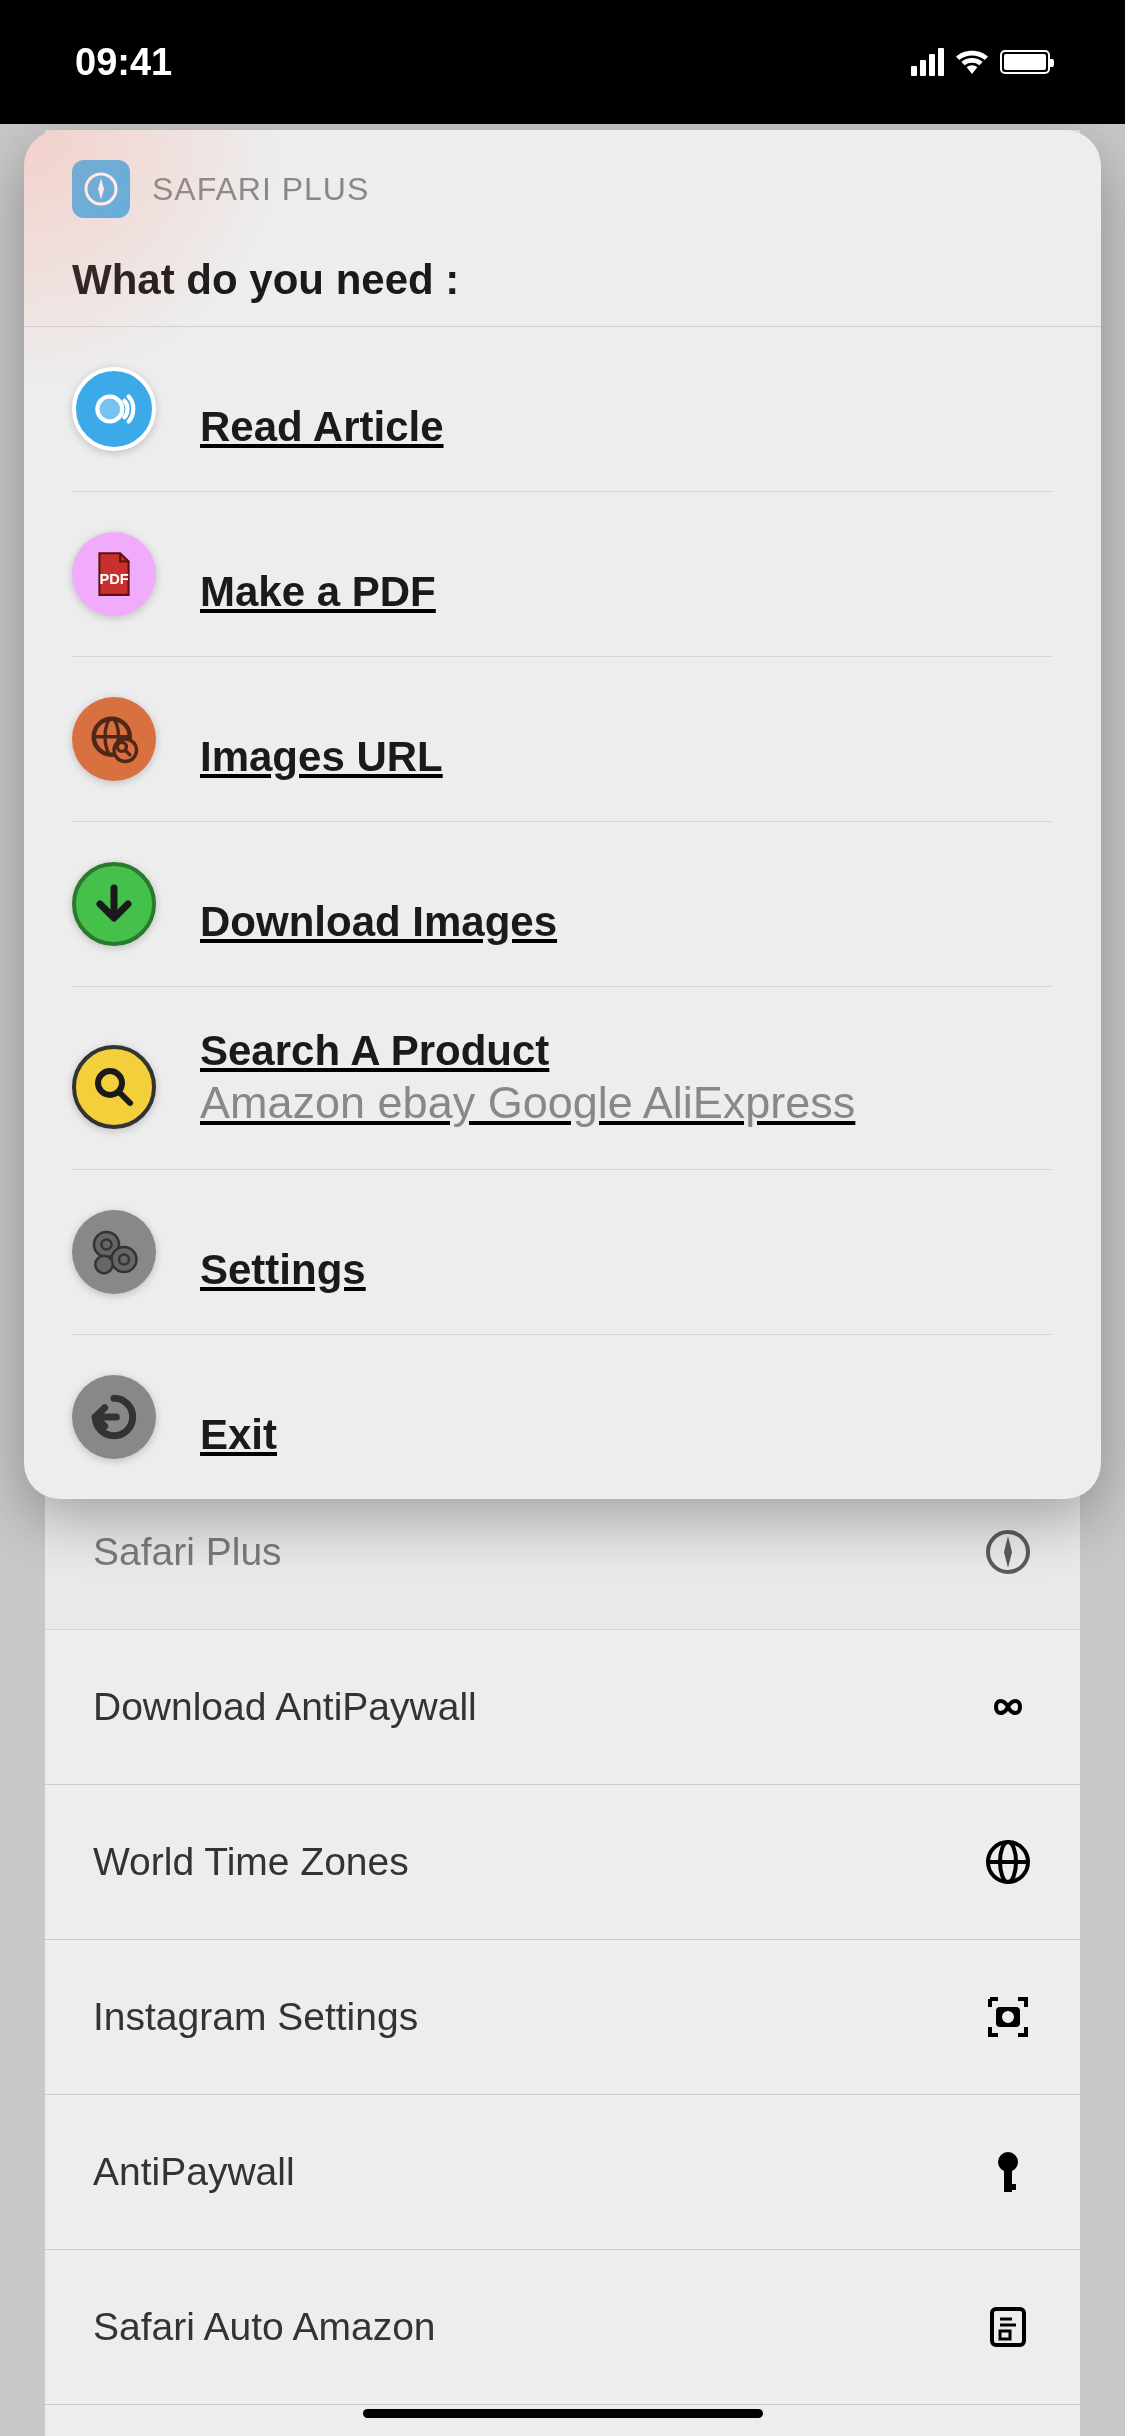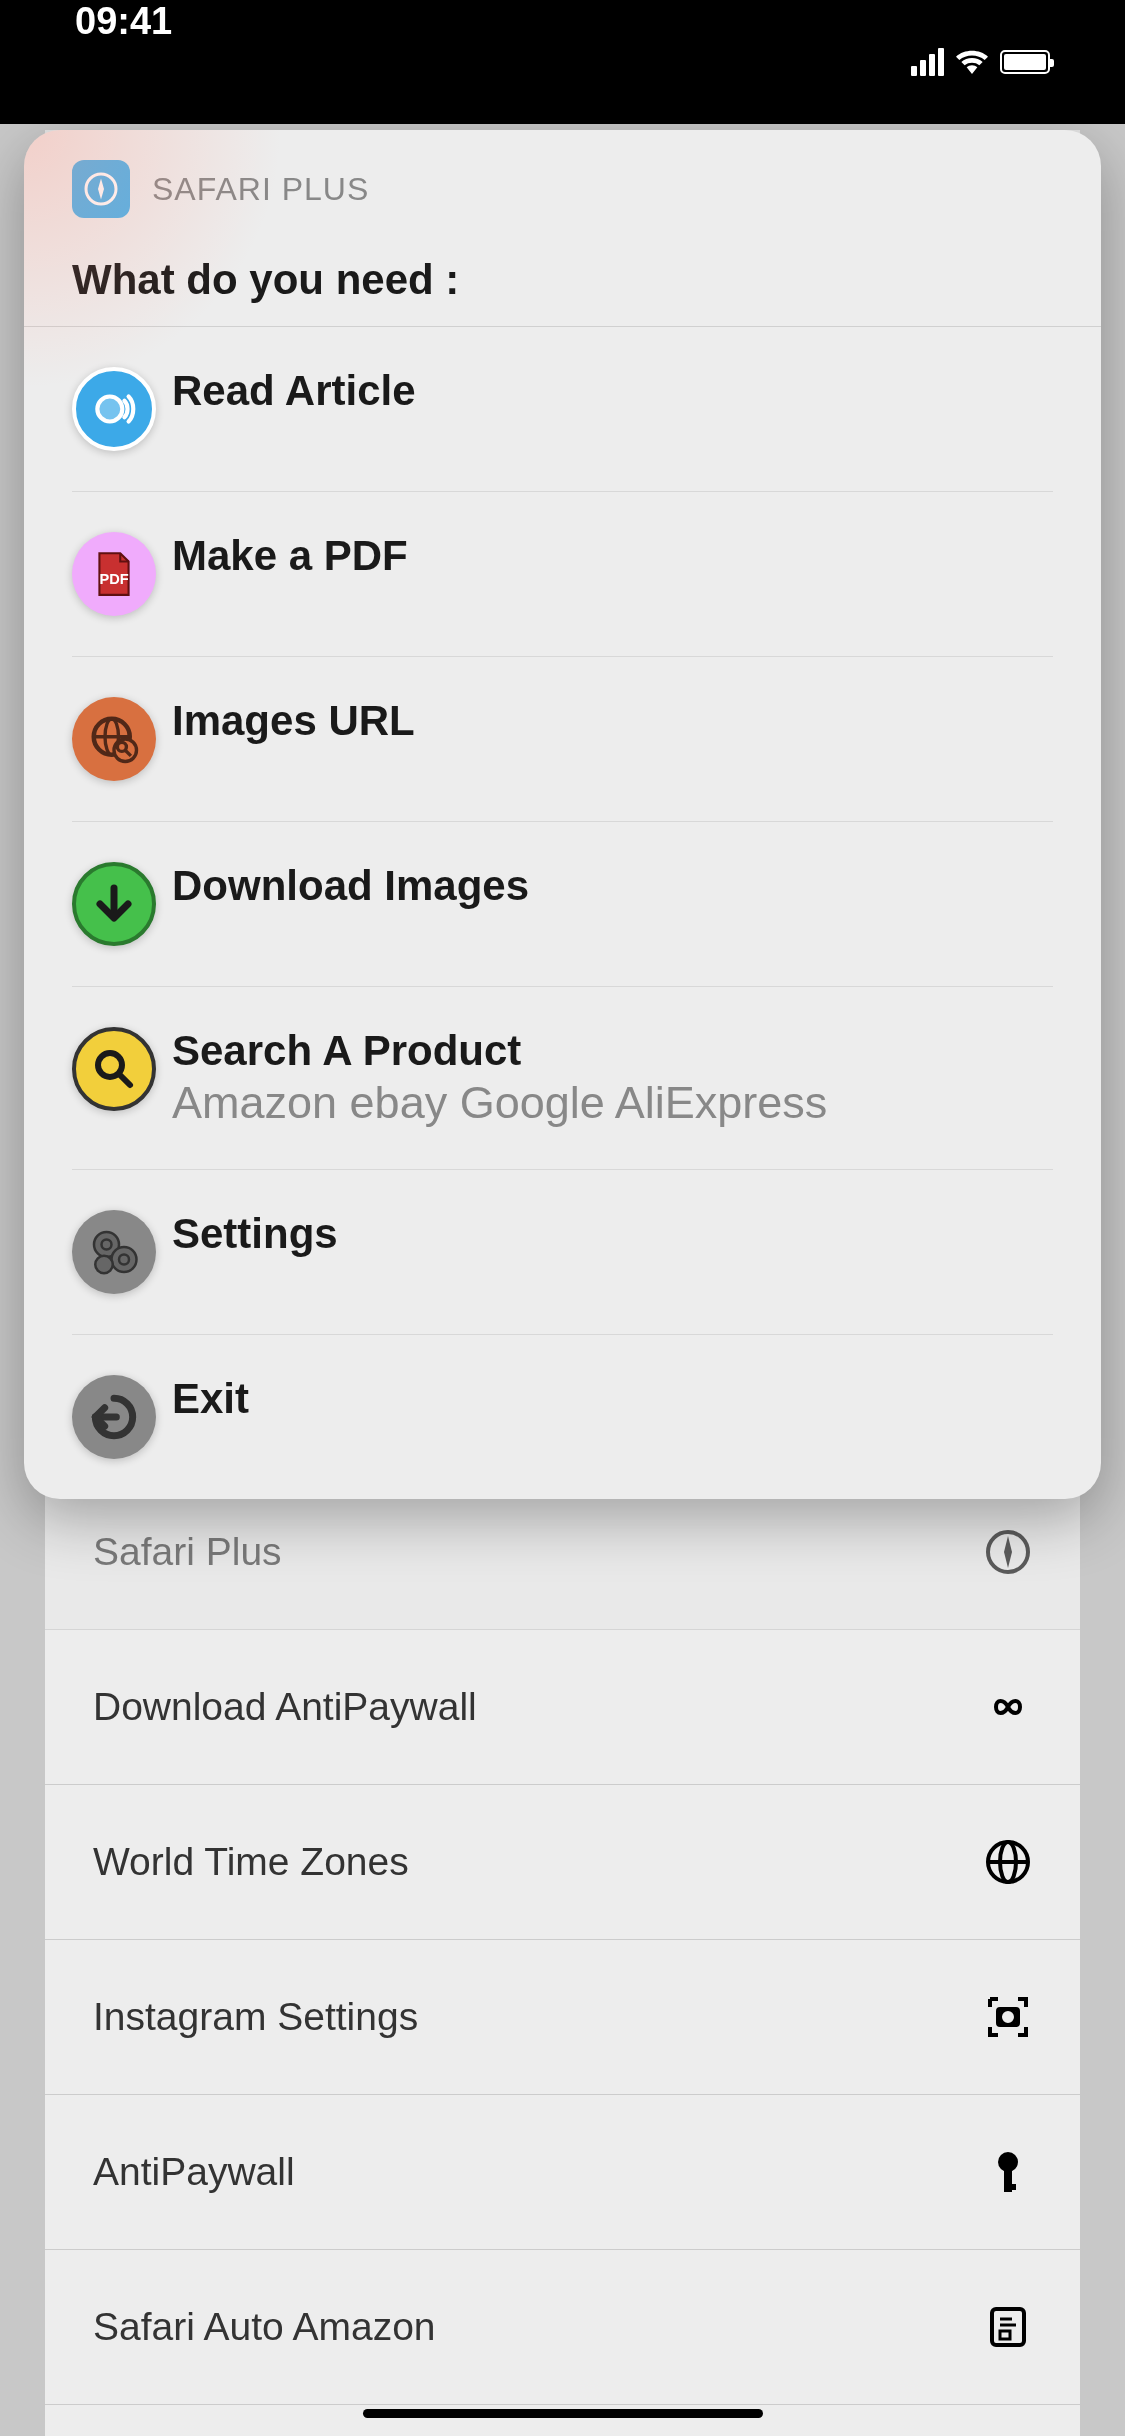--- a/index.html
+++ b/index.html
@@ -21,20 +21,21 @@
     
     .status-bar {
       position: absolute;
       top: 0;
       left: 0;
       right: 0;
       height: 124px;
       background: #000;
       display: flex;
       justify-content: space-between;
+      align-items: center;
       padding: 0 75px;
       z-index: 1;
     }
     
     .status-time {
       color: #fff;
       font-size: 38px;
       font-weight: 600;
     }
     
@@ -181,24 +182,25 @@
       font-weight: 600;
       color: #1a1a1a;
     }
     
     .menu-list {
       padding: 0 48px;
     }
     
     .menu-item {
       display: flex;
-      align-items: flex-start;
-      gap: 16px;
+      align-items: flex-end;
+      gap: 44px;
       padding: 40px 0;
       border-bottom: 1px solid #d8d8d8;
+      text-decoration: underline;
     }
     
     .menu-item:last-child {
       border-bottom: none;
     }
     
     .menu-icon {
       width: 84px;
       height: 84px;
       border-radius: 50%;

